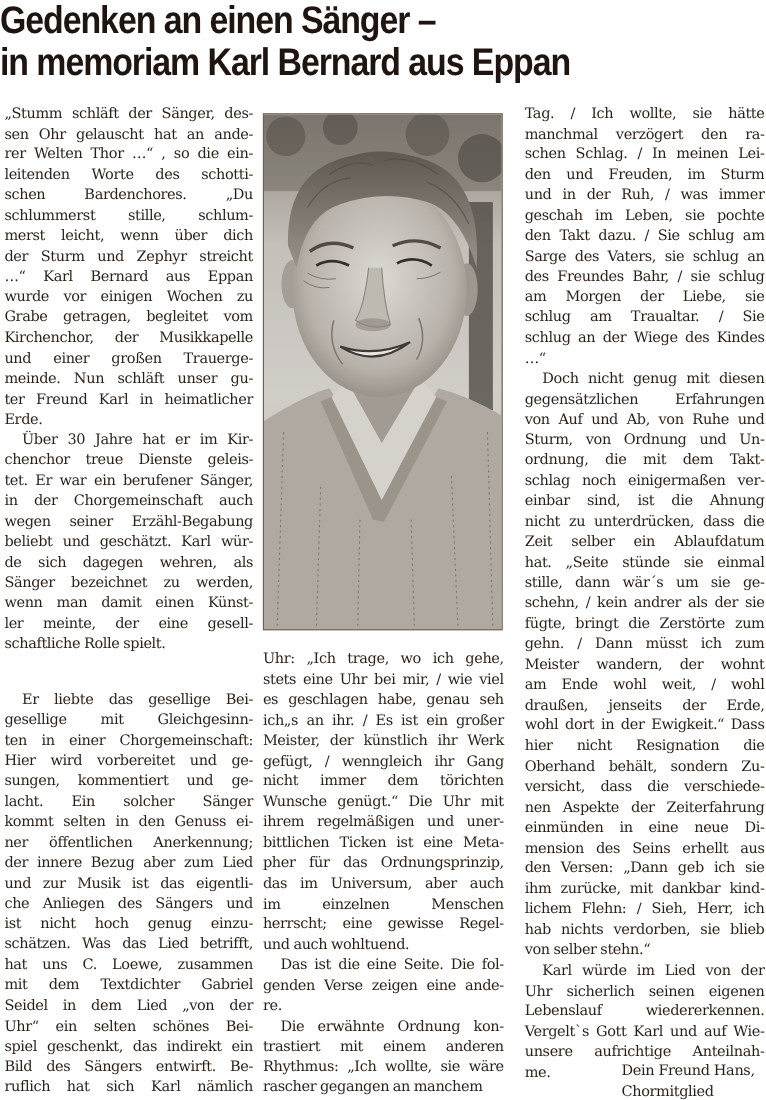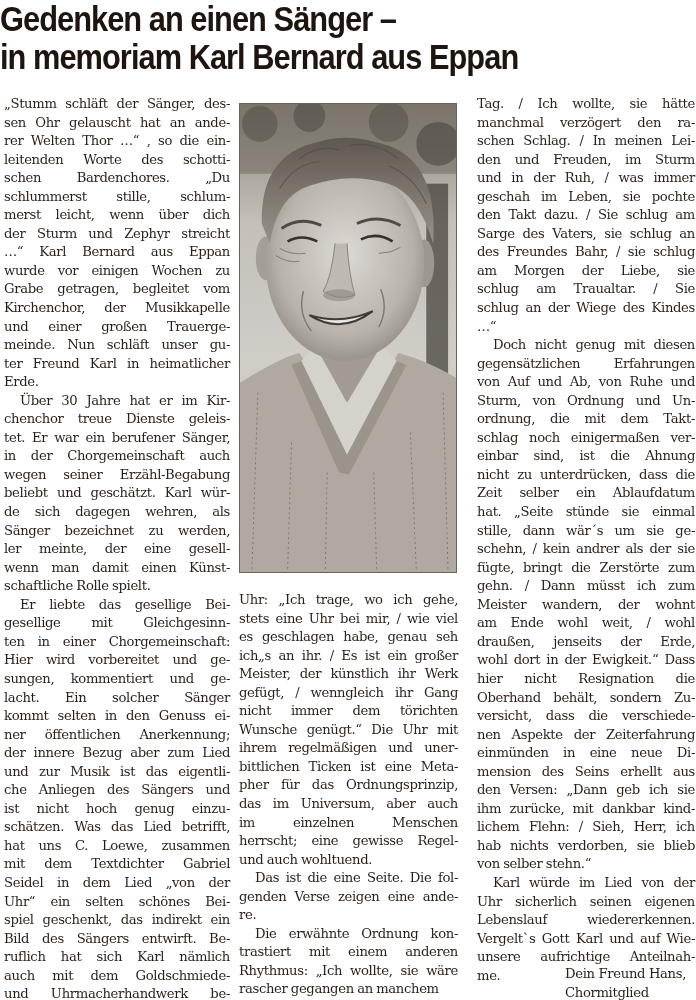--- a/index.html
+++ b/index.html
@@ -83,26 +83,26 @@
     </p>
     <p class="ind" style="text-indent: 0px;">
       <span class="line" style="padding-left: 16px;">Über 30 Jahre hat er im Kir-</span>
       <span class="line">chenchor treue Dienste geleis-</span>
       <span class="line">tet. Er war ein berufener Sänger,</span>
       <span class="line">in der Chorgemeinschaft auch</span>
       <span class="line">wegen seiner Erzähl-Begabung</span>
       <span class="line">beliebt und geschätzt. Karl wür-</span>
       <span class="line">de sich dagegen wehren, als</span>
       <span class="line">Sänger bezeichnet zu werden,</span>
+      <span class="line">wenn man damit einen Künst-</span>
       <span class="line">ler meinte, der eine gesell-</span>
-      <span class="line">wenn man damit einen Künst-</span>
       <span class="line last">schaftliche Rolle spielt.</span>
     </p>
     <p class="ind" style="text-indent: 0px;">
-      <span class="line" style="padding-left: 16px;">Er liebte das gesellige Bei-</span>
+      <span class="line" style="padding-left: 16px; margin-top: 32px;">Er liebte das gesellige Bei-</span>
       <span class="line">gesellige mit Gleichgesinn-</span>
       <span class="line">ten in einer Chorgemeinschaft:</span>
       <span class="line">Hier wird vorbereitet und ge-</span>
       <span class="line">sungen, kommentiert und ge-</span>
       <span class="line">lacht. Ein solcher Sänger</span>
       <span class="line">kommt selten in den Genuss ei-</span>
       <span class="line">ner öffentlichen Anerkennung;</span>
       <span class="line">der innere Bezug aber zum Lied</span>
       <span class="line">und zur Musik ist das eigentli-</span>
       <span class="line">che Anliegen des Sängers und</span>

